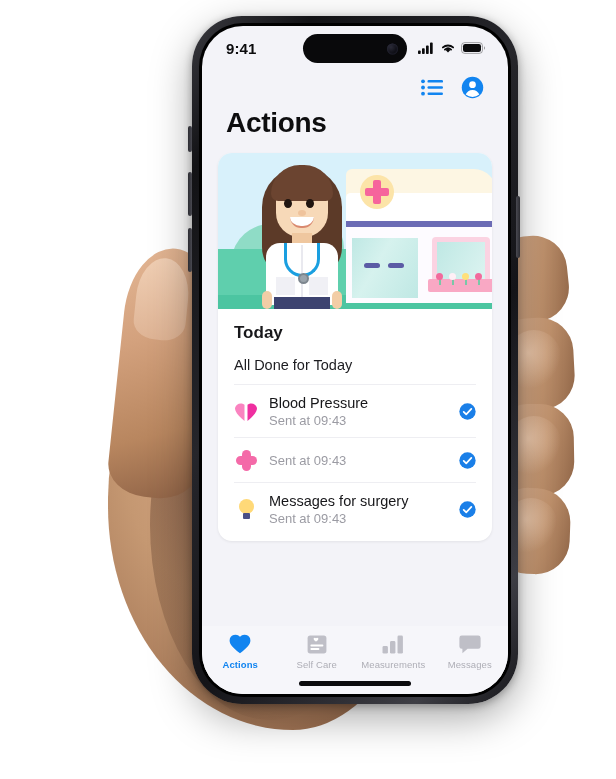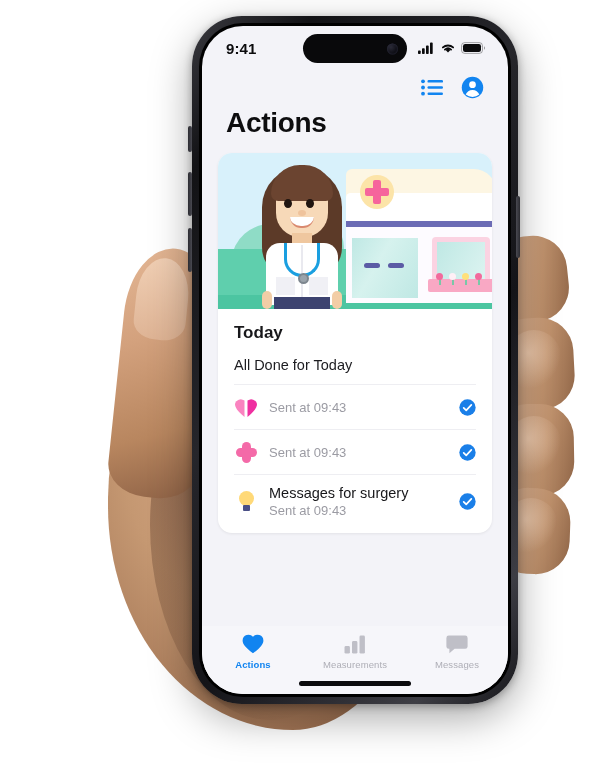--- a/index.html
+++ b/index.html
@@ -345,20 +345,21 @@
     <div class="alldone">All Done for Today</div>
 
     <div class="rows">
 
       <div class="row">
         <div class="row-ico">
           <div class="heart-l"></div>
                 <div class="heart-r"></div>
         </div>
         <div class="row-txt">
+          <div class="row-title">Blood Pressure</div>
           <div class="row-sub">Sent at 09:43</div>
         </div>
         <svg class="check" viewBox="0 0 24 24">
           <circle cx="12" cy="12" r="11.5" fill="#1a7fe8"></circle>
           <path d="M6.6 12.4 L10.2 16 L17.4 8.4" stroke="#fff" stroke-width="2.4" fill="none" stroke-linecap="round" stroke-linejoin="round"></path>
         </svg>
       </div>
 
       <div class="row">
         <div class="row-ico">
@@ -396,20 +397,31 @@
 
     <div class="tab active">
       <span class="tab-ico">
         <svg width="22" height="20" viewBox="0 0 22 20">
           <path d="M11 19.2 C3.2 13.4 0.6 9.9 0.6 6.4 A5.9 5.9 0 0 1 11 2.8 A5.9 5.9 0 0 1 21.4 6.4 C21.4 9.9 18.8 13.4 11 19.2z" fill="#1184f0"></path>
         </svg>
       </span>
       <span class="tab-label">Actions</span>
     </div>
 
+    <div class="tab">
+      <span class="tab-ico">
+        <svg width="20" height="19" viewBox="0 0 20 19">
+          <rect x="0.6" y="0.6" width="18.8" height="17.8" rx="2.6" fill="#bfbfc7"></rect>
+          <path d="M9 3.2 c1 -1.2 3 -0.3 2.2 1.2 c-0.5 0.9 -1.5 1.6 -2.2 2 c-0.7 -0.4 -1.7 -1.1 -2.2 -2 c-0.8 -1.5 1.2 -2.4 2.2 -1.2z" fill="#fff"></path>
+          <rect x="3.4" y="9.6" width="13" height="1.9" rx="0.9" fill="#fff"></rect>
+          <rect x="3.4" y="13.1" width="9" height="1.9" rx="0.9" fill="#fff"></rect>
+        </svg>
+      </span>
+      <span class="tab-label">Self Care</span>
+    </div>
 
     <div class="tab">
       <span class="tab-ico">
         <svg width="22" height="19" viewBox="0 0 22 19">
           <rect x="0.5" y="11" width="5.4" height="7.6" rx="1.4" fill="#bfbfc7"></rect>
           <rect x="8" y="6" width="5.4" height="12.6" rx="1.4" fill="#bfbfc7"></rect>
           <rect x="15.5" y="0.6" width="5.4" height="18" rx="1.4" fill="#bfbfc7"></rect>
         </svg>
       </span>
       <span class="tab-label">Measurements</span>

